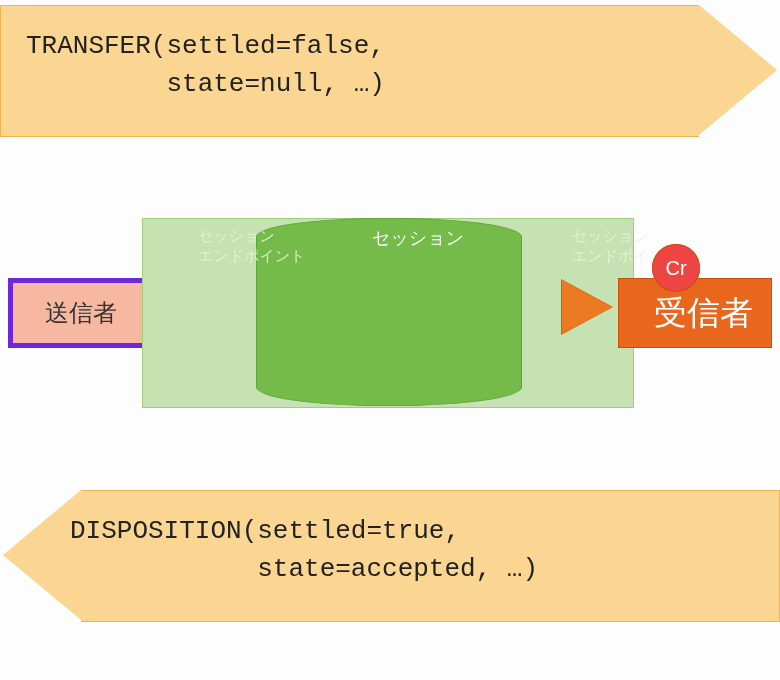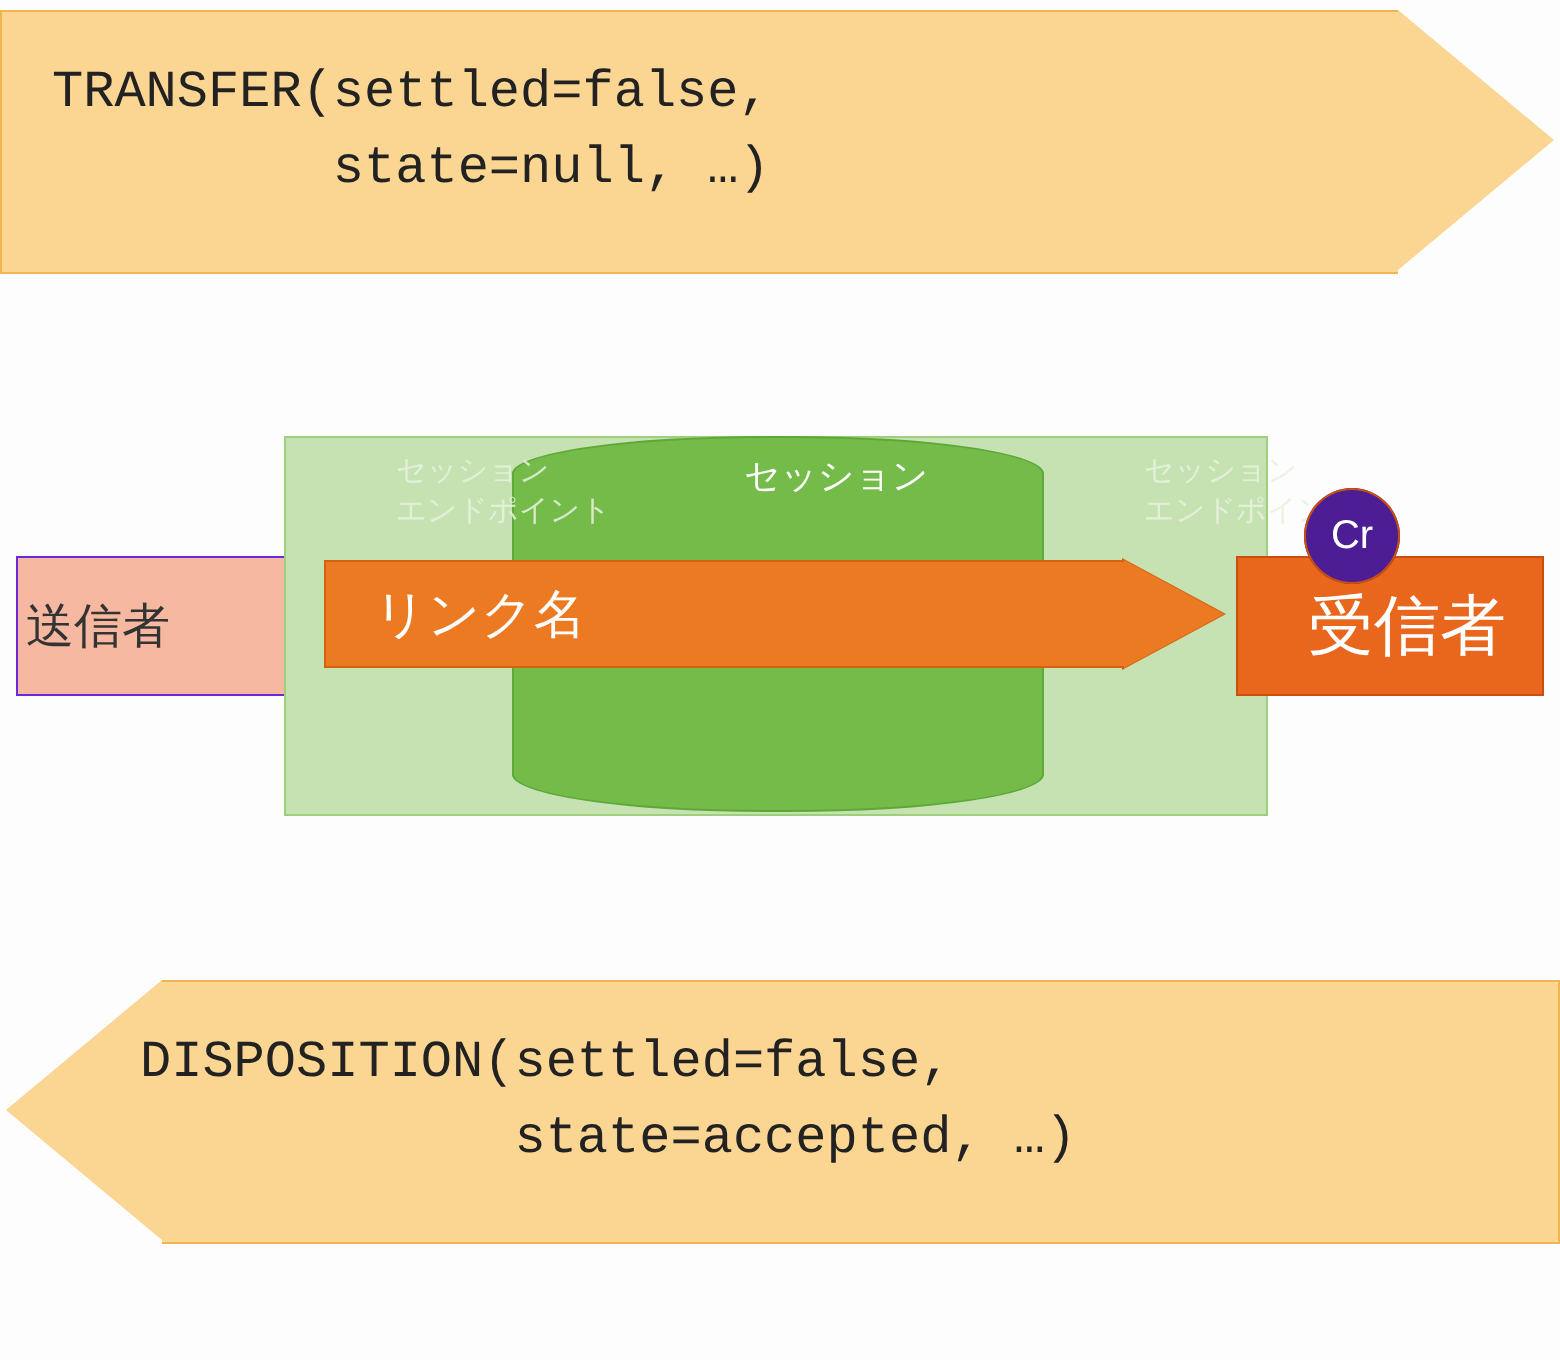--- a/index.html
+++ b/index.html
@@ -85,25 +85,25 @@
     top: 218px;
     left: 8px;
     width: 764px;
     height: 190px;
   }
   .sender-box {
     position: absolute;
     left: 0; top: 60px;
     width: 154px; height: 70px;
     background: #f6b8a0;
-    border: 1px solid #6d28d9;
+    border: 5px solid #6d28d9;
     display: flex;
     align-items: center;
     justify-content: flex-start;
-    padding-left: 4px;
+    padding-left: 32px;
     font-size: 24px;
     color: #333;
     box-sizing: border-box;
   }
   .receiver-box {
     position: absolute;
     right: 0; top: 60px;
     width: 154px; height: 70px;
     background: #e9661d;
     border: 1px solid #c9500c;
@@ -183,21 +183,21 @@
     border-top:28px solid transparent;
     border-bottom:28px solid transparent;
     border-left:52px solid #d4610d;
     z-index:-1;
   }
   .cr-badge {
     position: absolute;
     left: 644px; top: 26px;
     width: 48px; height: 48px;
     border-radius: 50%;
-    background: #4c1d95;
+    background: #ef4444;
     color: #fff;
     display: flex;
     align-items: center;
     justify-content: center;
     font-size: 20px;
     z-index: 4;
     box-shadow: 0 0 0 1px #c9500c inset;
   }
 </style>
 </head>
@@ -219,33 +219,30 @@
   <div class="session-box"></div>
   <div class="session-inner"></div>
 
   <div class="label small session-ep-left">セッション
 エンドポイント</div>
   <div class="label session-title">セッション</div>
   <div class="label small session-ep-right">セッション
 エンドポイント</div>
 
   <div class="link-arrow">
-    <div class="link-arrow-body">
-      <span>リンク名</span>
-    </div>
     <div class="link-arrow-head"></div>
   </div>
 
   <div class="receiver-box">
     <span>受信者</span>
   </div>
 
   <div class="cr-badge">
     <span>Cr</span>
   </div>
 </div>
 
 <div class="big-arrow bottom">
   <div class="big-arrow-body"></div>
   <div class="big-arrow-head"></div>
-  <div class="arrow-text">DISPOSITION(settled=false,
+  <div class="arrow-text">DISPOSITION(settled=true,
             state=accepted, …)</div>
 </div>
 
 </body></html>

